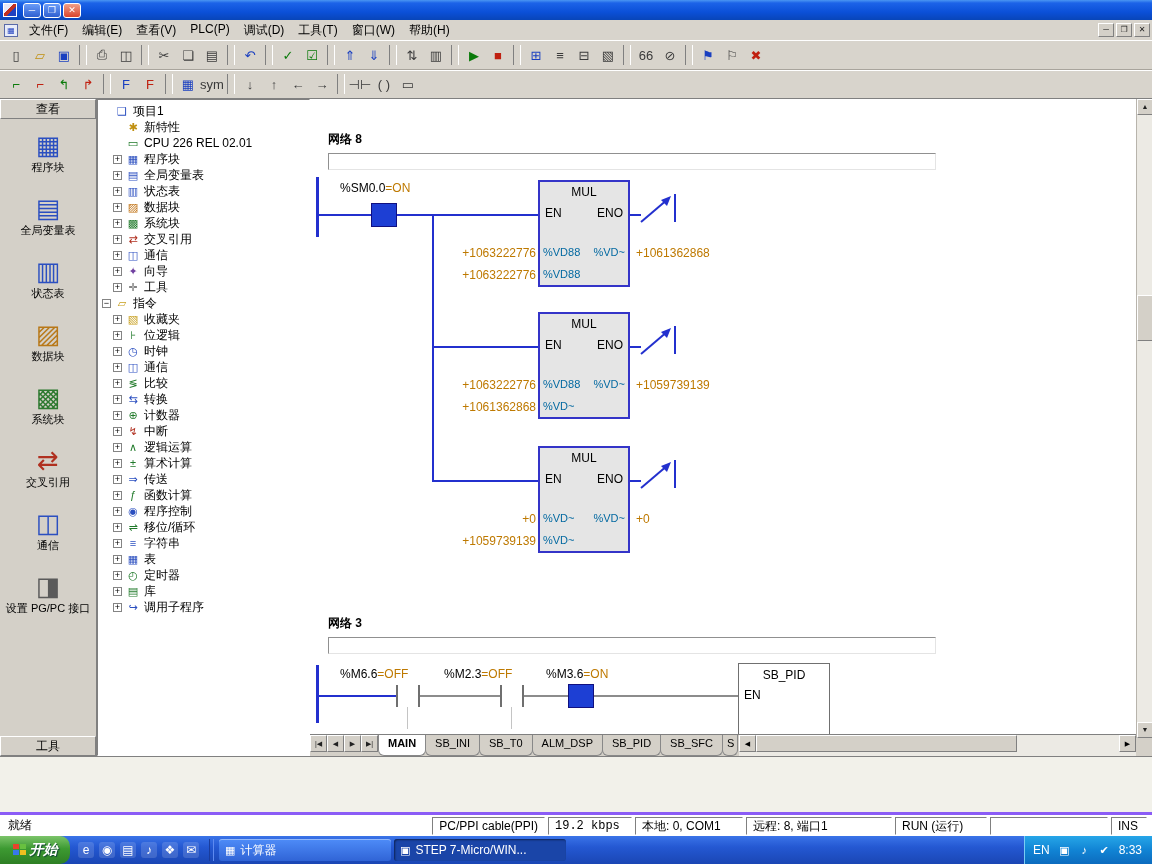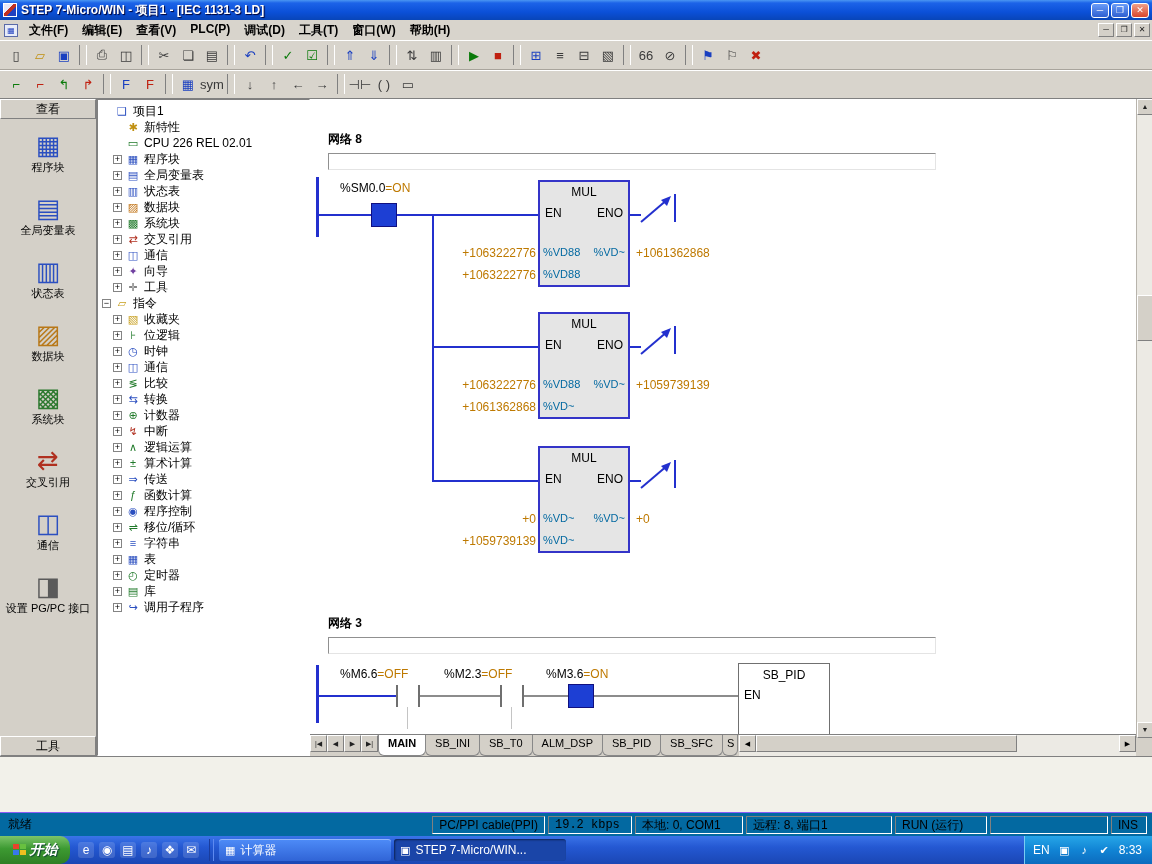--- a/index.html
+++ b/index.html
@@ -109,21 +109,21 @@
 .hscroll{flex:1;position:relative;background:#ECEAE4;margin-left:2px;display:flex;}
 .hscroll .left,.hscroll .right{width:17px;height:17px;background:#D4D0C8;border:1px solid;border-color:#fff #808080 #808080 #fff;font-size:7px;text-align:center;line-height:15px;flex:0 0 auto;}
 .htrack{flex:1;position:relative;}
 .hthumb{position:absolute;left:0;top:0;height:17px;width:72%;background:#D4D0C8;border:1px solid;border-color:#fff #808080 #808080 #fff;}
 .corner{position:absolute;right:0;bottom:0;width:16px;height:18px;background:#D4D0C8;}
 
 
 .blank-band{height:56px;flex:0 0 auto;background:#F2F1EA;border-top:1px solid #808080;}
 
 
-.statusbar{height:24px;flex:0 0 auto;background:#0369a1;border-top:1px solid #8b5cf6;display:flex;align-items:center;padding:0 5px;font-size:12px;color:#000;}
+.statusbar{height:24px;flex:0 0 auto;background:#ffffff;border-top:3px solid #8b5cf6;display:flex;align-items:center;padding:0 5px;font-size:12px;color:#000;}
 .sb-ready{flex:1;padding-left:3px;}
 .sb-panels{display:flex;gap:3px;align-items:center;}
 .sb-panel{height:18px;border:1px solid;border-color:#808080 #fff #fff #808080;padding:1px 6px;white-space:nowrap;line-height:15px;}
 .sb-panels .sb-panel:nth-child(1){min-width:112px;}
 .sb-panels .sb-panel:nth-child(2){min-width:84px;font-family:Liberation Mono, monospace;}
 .sb-panels .sb-panel:nth-child(3){min-width:108px;}
 .sb-panels .sb-panel:nth-child(4){min-width:146px;}
 .sb-panels .sb-panel:nth-child(5){min-width:92px;}
 .sb-panels .sb-panel:nth-child(6){min-width:118px;}
 .sb-ins{height:18px;min-width:36px;margin-left:3px;border:1px solid;border-color:#808080 #fff #fff #808080;padding:1px 6px;line-height:15px;}
@@ -147,29 +147,28 @@
 .tray{flex:0 0 auto;height:28px;background:linear-gradient(180deg,#26A6E8 0%,#1184D4 50%,#0C6BBE 100%);border-left:1px solid #7ACCF4;display:flex;align-items:center;gap:7px;padding:0 10px 0 8px;color:#fff;font-size:12px;}
 .trayicon{width:15px;height:15px;font-size:11px;line-height:15px;text-align:center;}
 </style>
 </head>
 <body>
 
 <div class="screen">
 
   <div class="titlebar">
     <div class="appicon"></div>
-    <div class="title-text">STEP 7-Micro/WIN - 项目1 - [IEC 1131-3 LD]</div>
     <div class="winbtn">─</div>
     <div class="winbtn">❐</div>
     <div class="winbtn close">✕</div>
   </div>
 
   <div class="menubar">
     <div class="childicon">▦</div>
-    <div style="display:flex;font-weight:bold;">
+    <div style="display:flex;">
       <div class="menu-item">文件(F)</div>
         <div class="menu-item">编辑(E)</div>
         <div class="menu-item">查看(V)</div>
         <div class="menu-item">PLC(P)</div>
         <div class="menu-item">调试(D)</div>
         <div class="menu-item">工具(T)</div>
         <div class="menu-item">窗口(W)</div>
         <div class="menu-item">帮助(H)</div>
     </div>
     <div class="menu-sp"></div>

